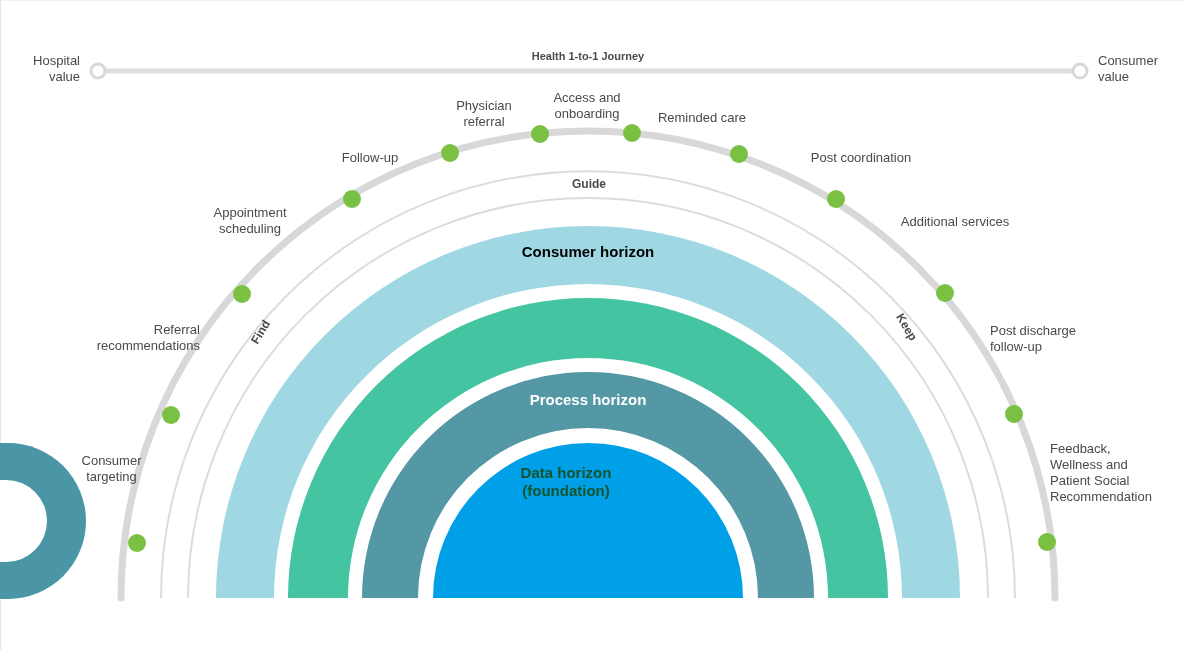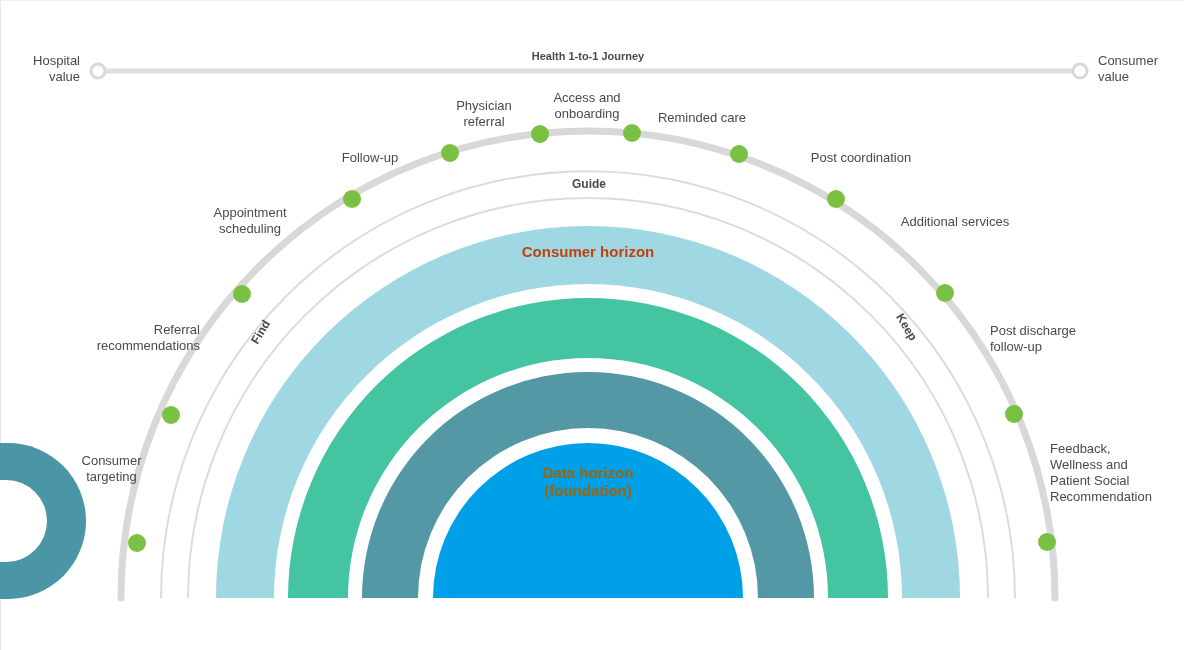--- a/index.html
+++ b/index.html
@@ -84,22 +84,23 @@
   <div class="endlbl r" style="left:10px;top:53px;width:70px;text-align:right;white-space:pre-line;">Hospital
 value</div>
   <div class="endlbl l" style="left:1098px;top:53px;width:86px;text-align:left;white-space:pre-line;">Consumer
 value</div>
   <div class="journey-title" style="left:488px;top:50px;width:200px;text-align:center;">Health 1-to-1 Journey</div>
 
   <div class="arclbl" style="left:248px;top:325px;transform:rotate(-59deg);transform-origin:center;">Find</div>
   <div class="arclbl" style="left:572px;top:177px;text-align:right;">Guide</div>
   <div class="arclbl" style="left:892px;top:320px;transform:rotate(59deg);transform-origin:center;">Keep</div>
 
-  <div class="bandlbl" style="left:438px;top:243px;width:300px;color:#c2410c;">Consumer horizon</div>
-  <div class="bandlbl" style="left:458px;top:464px;width:260px;color:#a16207;white-space:pre-line;">Data horizon
+  <div class="bandlbl" style="left:438px;top:243px;width:300px;color:#000000;">Consumer horizon</div>
+  <div class="bandlbl" style="left:438px;top:391px;width:300px;color:#ffffff;">Process horizon</div>
+  <div class="bandlbl" style="left:436px;top:464px;width:260px;color:#14532d;white-space:pre-line;">Data horizon
 (foundation)</div>
 
   <div class="lbl c" style="left:60px;top:453px;width:103px;">Consumer
 targeting</div>
   <div class="lbl r" style="left:40px;top:322px;width:160px;">Referral
 recommendations</div>
   <div class="lbl c" style="left:190px;top:205px;width:120px;">Appointment
 scheduling</div>
   <div class="lbl c" style="left:315px;top:150px;width:110px;">Follow-up</div>
   <div class="lbl c" style="left:432px;top:98px;width:104px;">Physician

